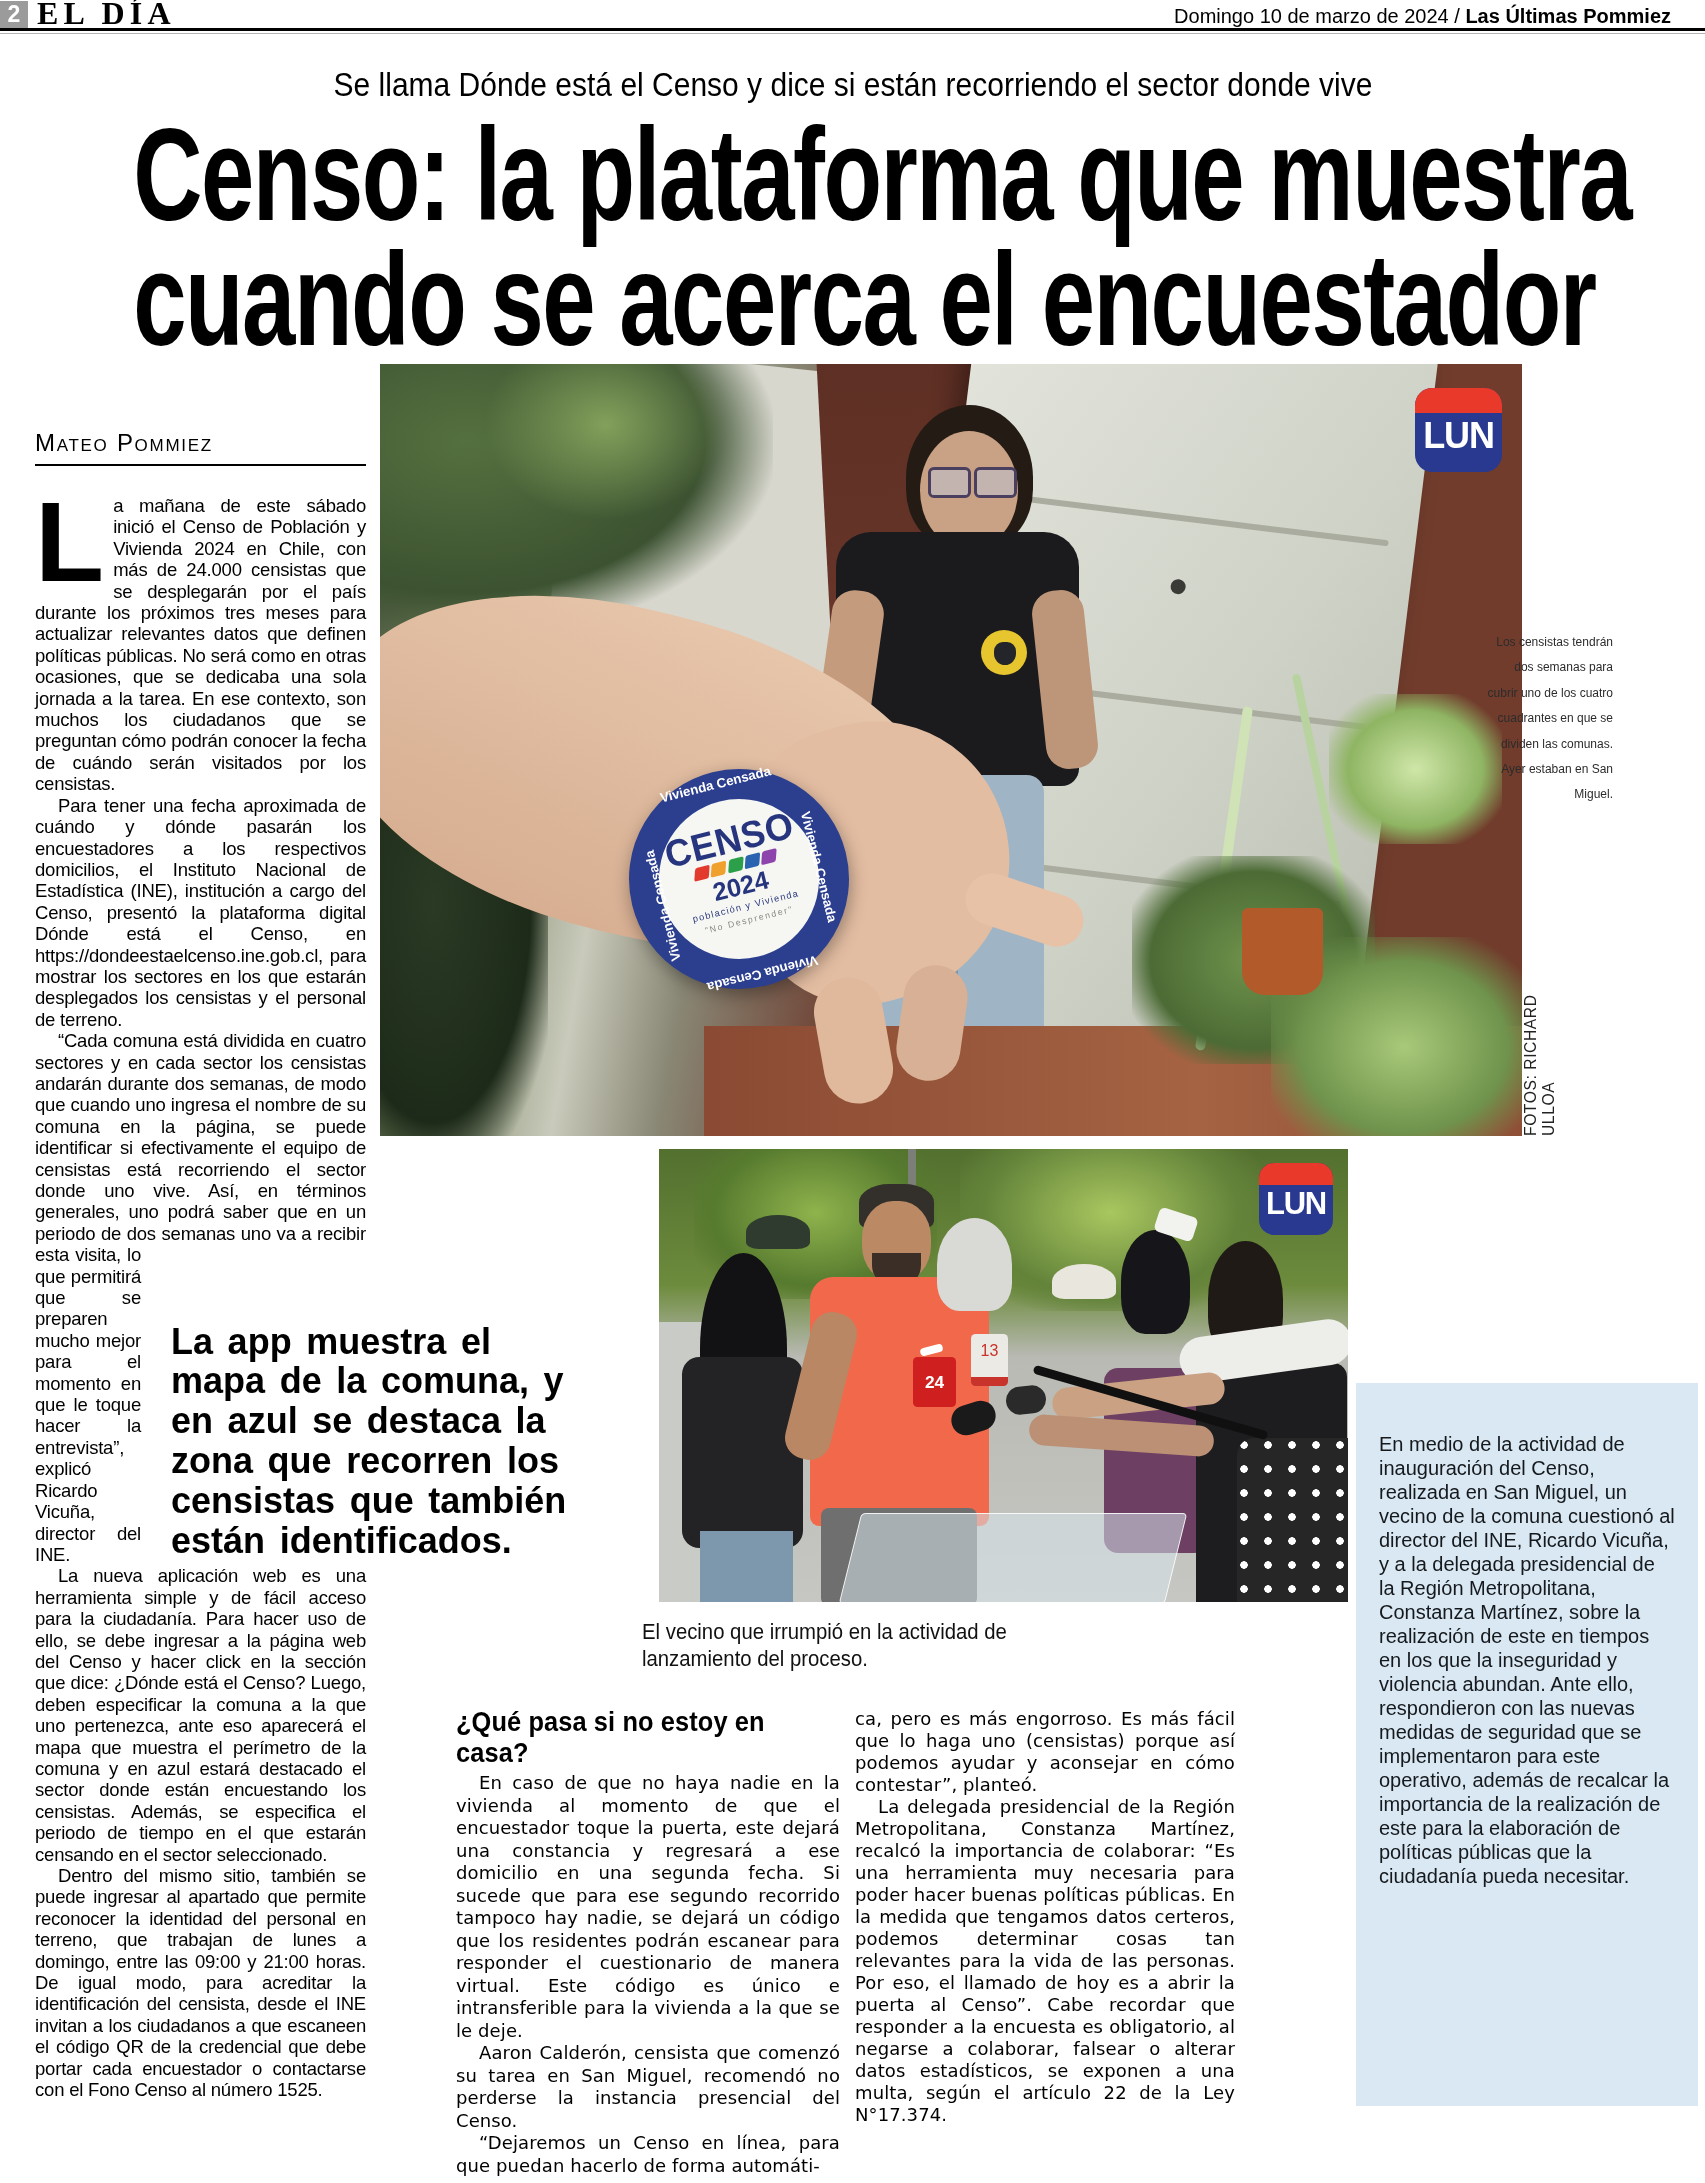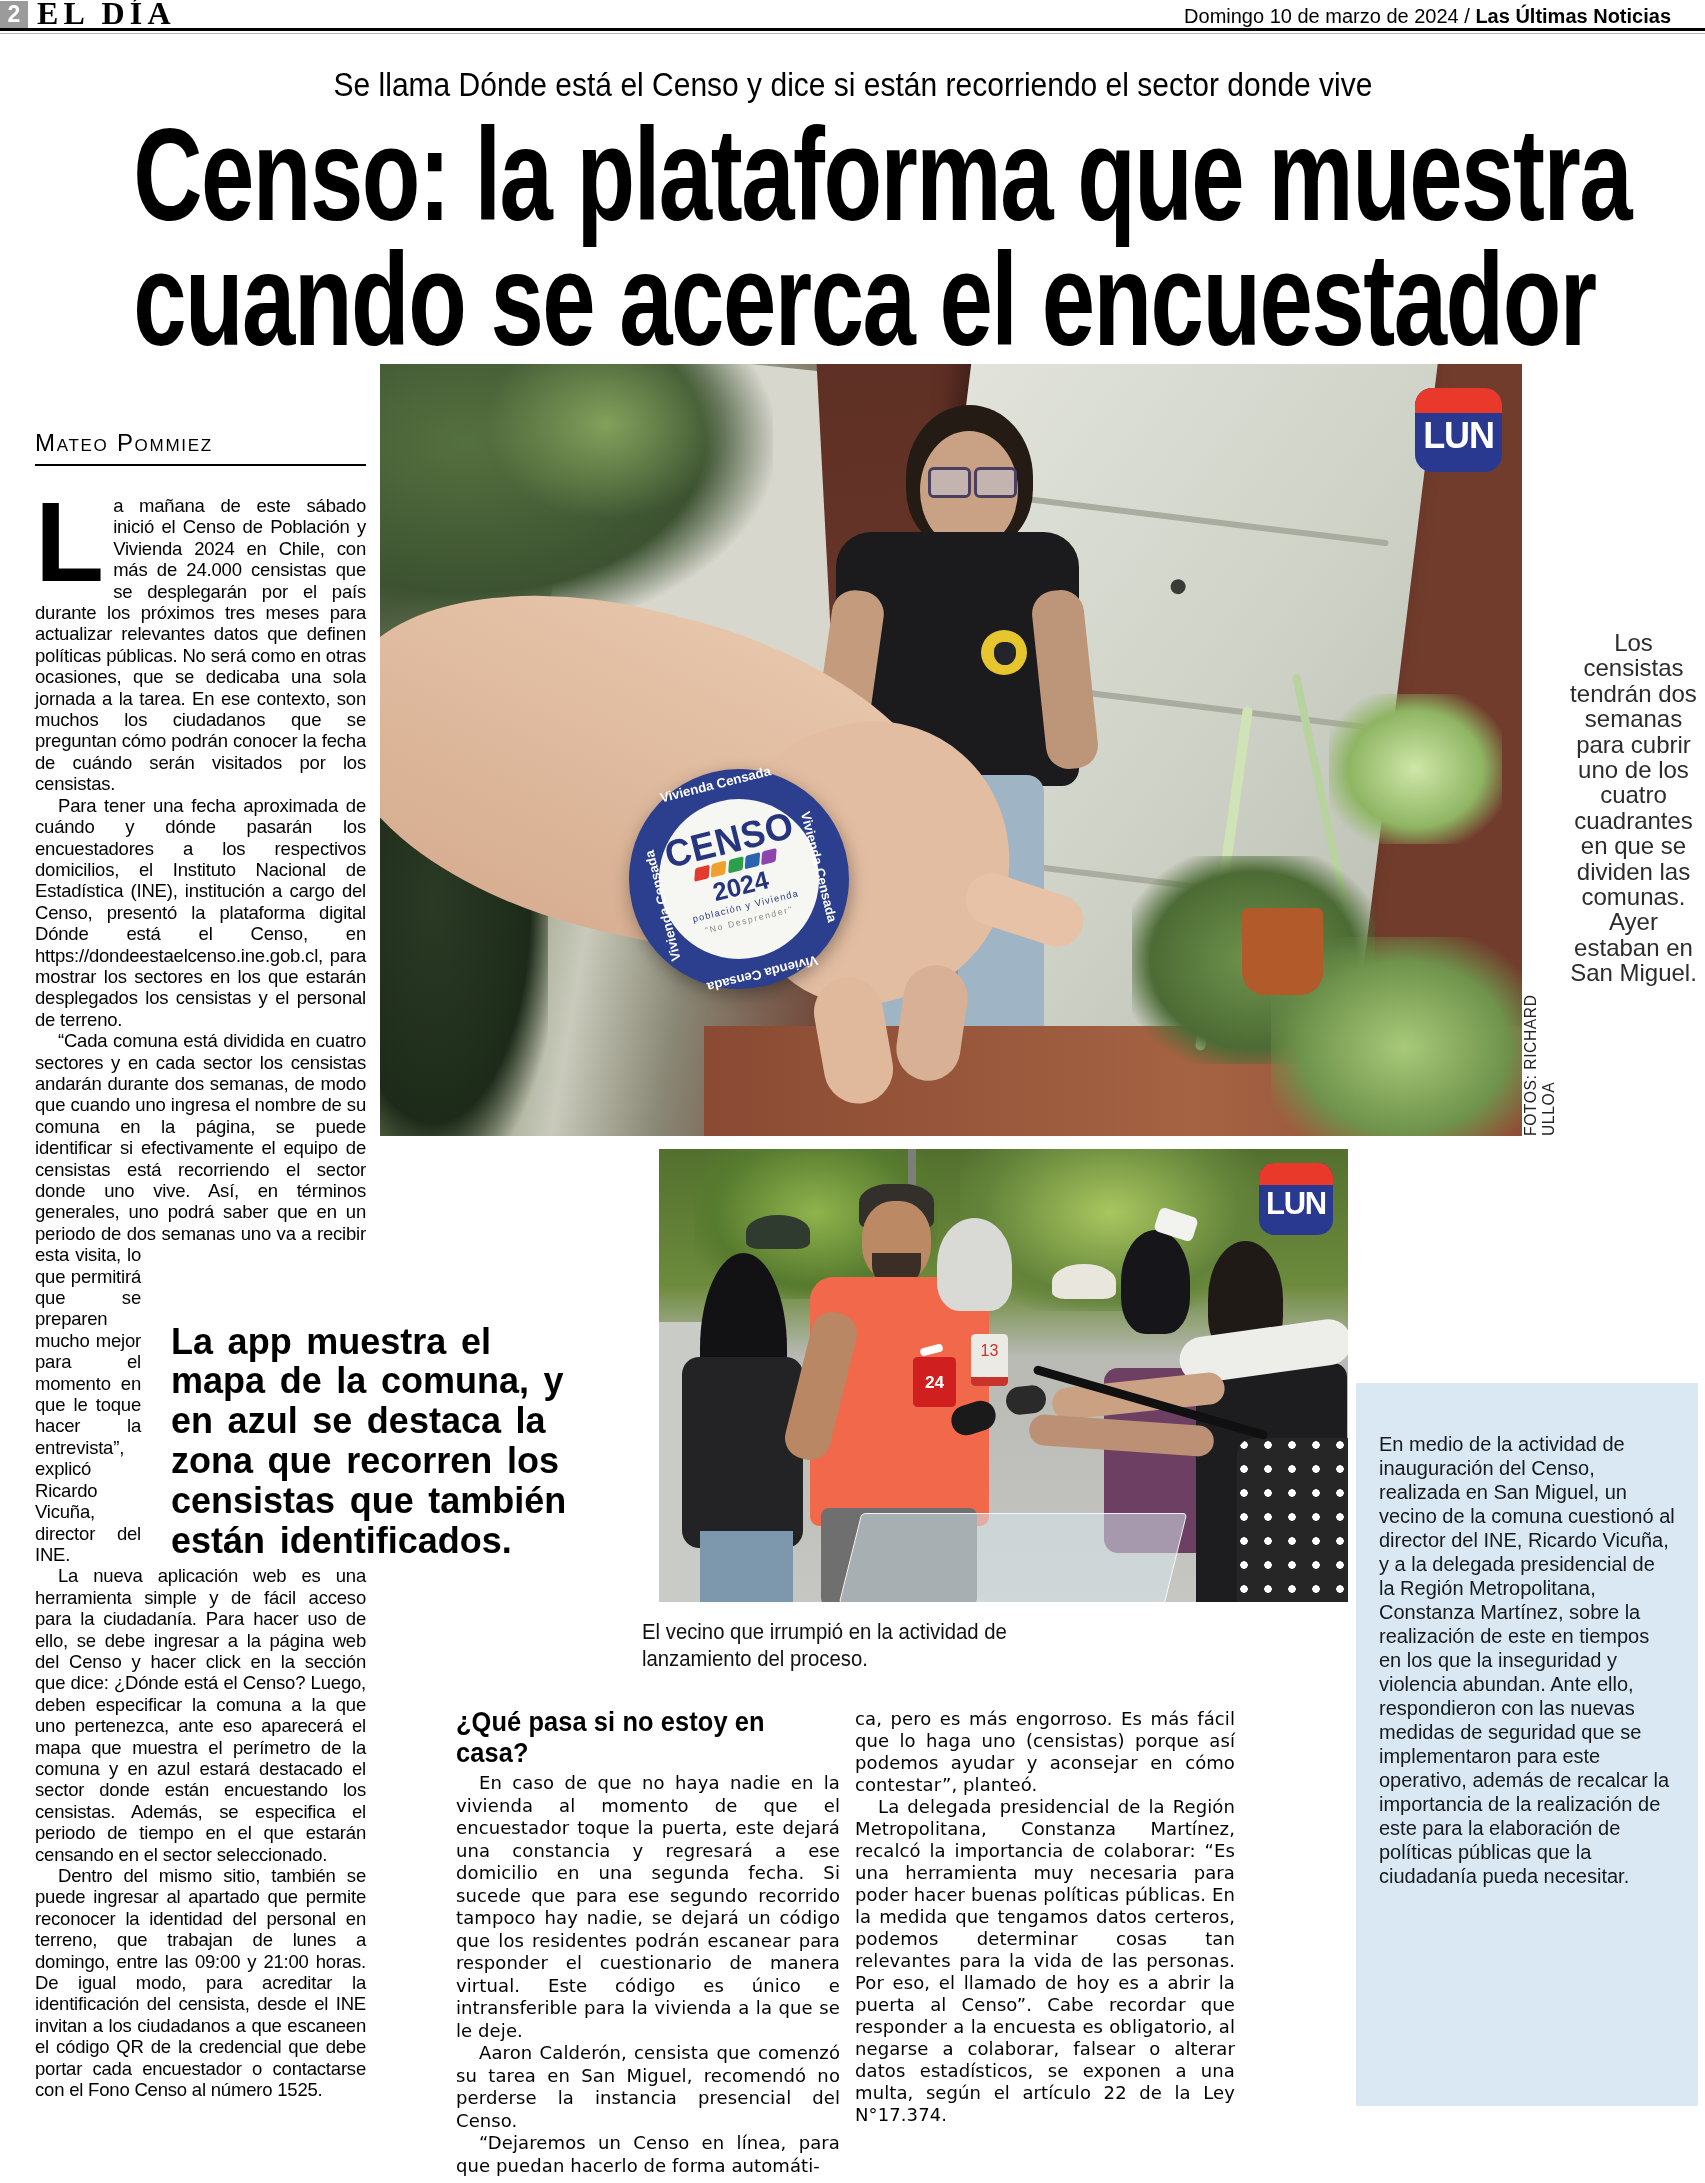--- a/index.html
+++ b/index.html
@@ -41,22 +41,22 @@
   .colB p{margin:0;}
   .colB p.ind{text-indent:23px;}
   .sec-head{font-family:"Liberation Sans",sans-serif;font-weight:bold;font-size:25.4px;line-height:29px;
             text-align:left;transform:scaleY(1.08);transform-origin:top left;margin:0 0 8px 0;}
 
   
   .pullquote{left:171px;top:1321px;width:486px;font-weight:bold;font-size:36px;line-height:38px;
              word-spacing:4.6px;letter-spacing:0;transform:scaleY(1.05);transform-origin:top left;}
 
   
-  .rcaption{left:1570px;top:630px;width:127px;font-size:24px;line-height:25.4px;color:#2c2c2c;
-            text-align:center;font-weight:400;}
+  .rcaption{left:1486px;top:630px;width:127px;font-size:12px;line-height:25.4px;color:#2c2c2c;
+            text-align:right;font-weight:400;}
   .caption2{left:642px;top:1619px;width:451px;font-size:21.4px;line-height:26.6px;color:#111;
             transform:scaleX(0.95);transform-origin:top left;}
   .credit{left:1522px;top:979px;height:157px;font-size:15.6px;letter-spacing:0.6px;color:#222;
           writing-mode:vertical-rl;transform:rotate(180deg);}
 
   
   .sidebar{left:1356px;top:1383px;width:342px;height:723px;background:#d9e8f2;
            padding:26.6px 23px;box-sizing:border-box;}
   .sb-title{font-weight:bold;font-size:44px;line-height:50px;margin:0;}
   .sb-body{margin-top:22px;font-size:20px;line-height:24px;color:#15191d;text-align:left;}
@@ -89,21 +89,21 @@
 </style>
 </head>
 <body>
 
 <div class="page">
 
   <div class="abs pagenum">2</div>
   <div class="abs masthead">EL DÍA</div>
   <div class="abs hdate">
     <span>Domingo 10 de marzo de 2024 /</span>
-    <span class="bold">Las Últimas Noticias</span>
+    <span class="bold">Las Últimas Pommiez</span>
   </div>
   <div class="abs rule1"></div>
   <div class="abs rule2"></div>
 
   <div class="abs kicker">Se llama Dónde está el Censo y dice si están recorriendo el sector donde vive</div>
   <div class="abs headline">
     <div>Censo: la plataforma que muestra</div>
     <div>cuando se acerca el encuestador</div>
   </div>
   <div class="abs byline">Mateo Pommiez</div>

